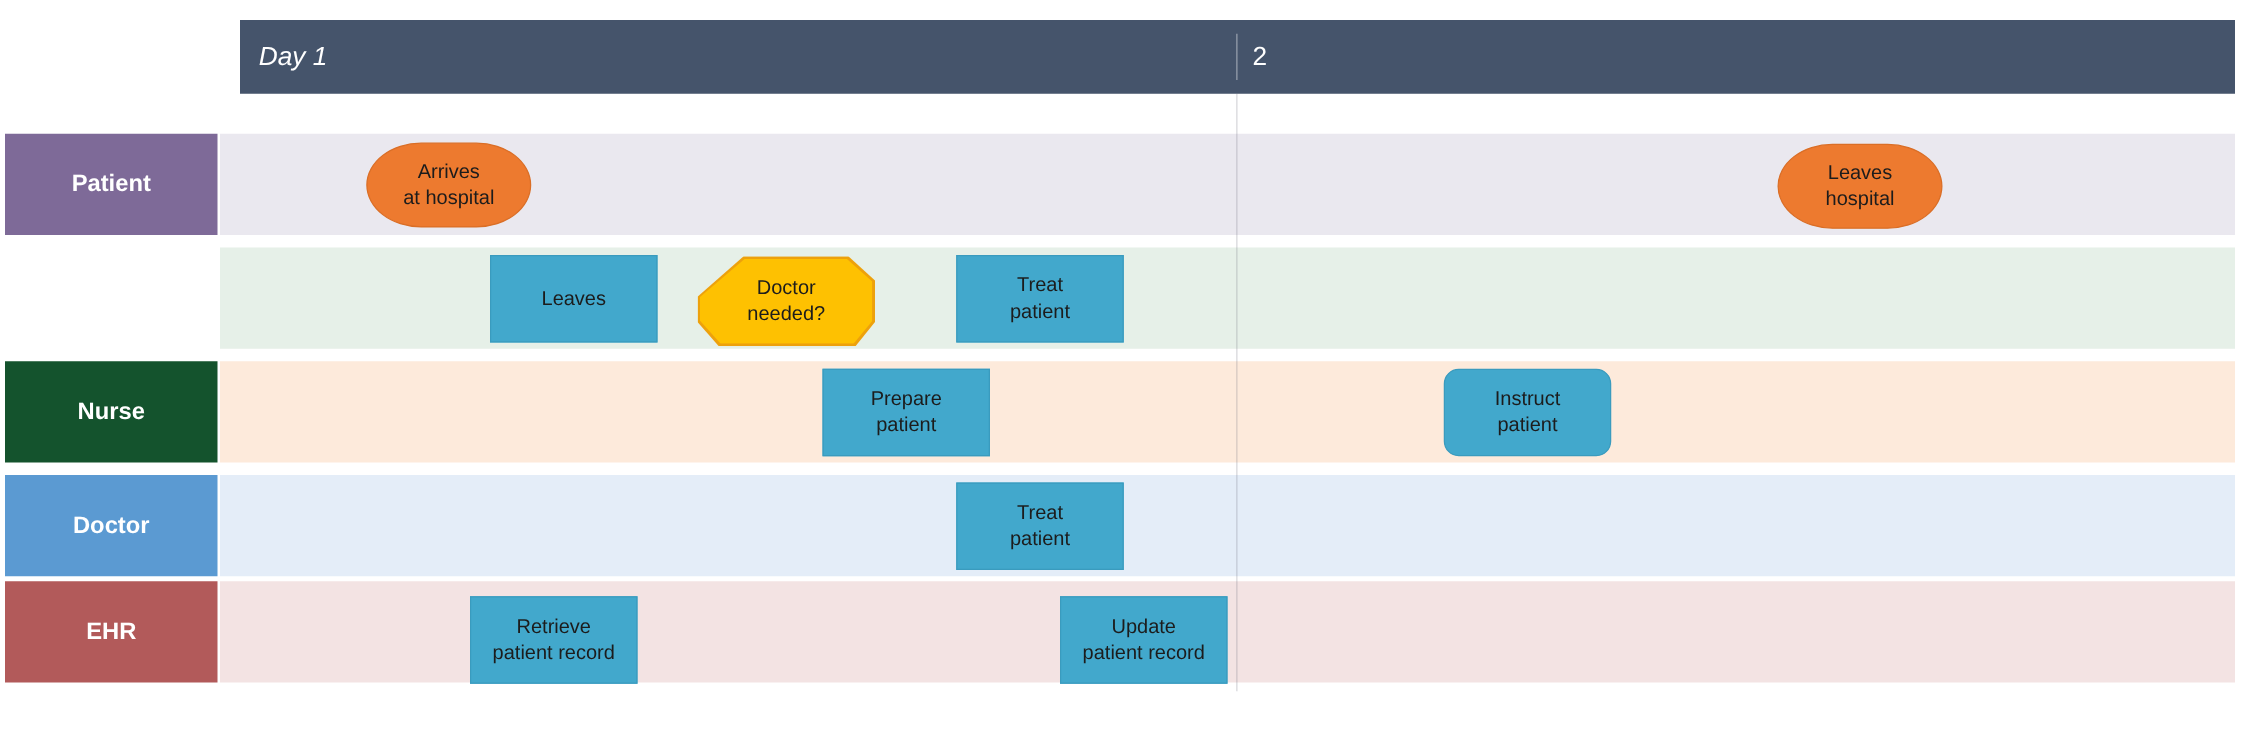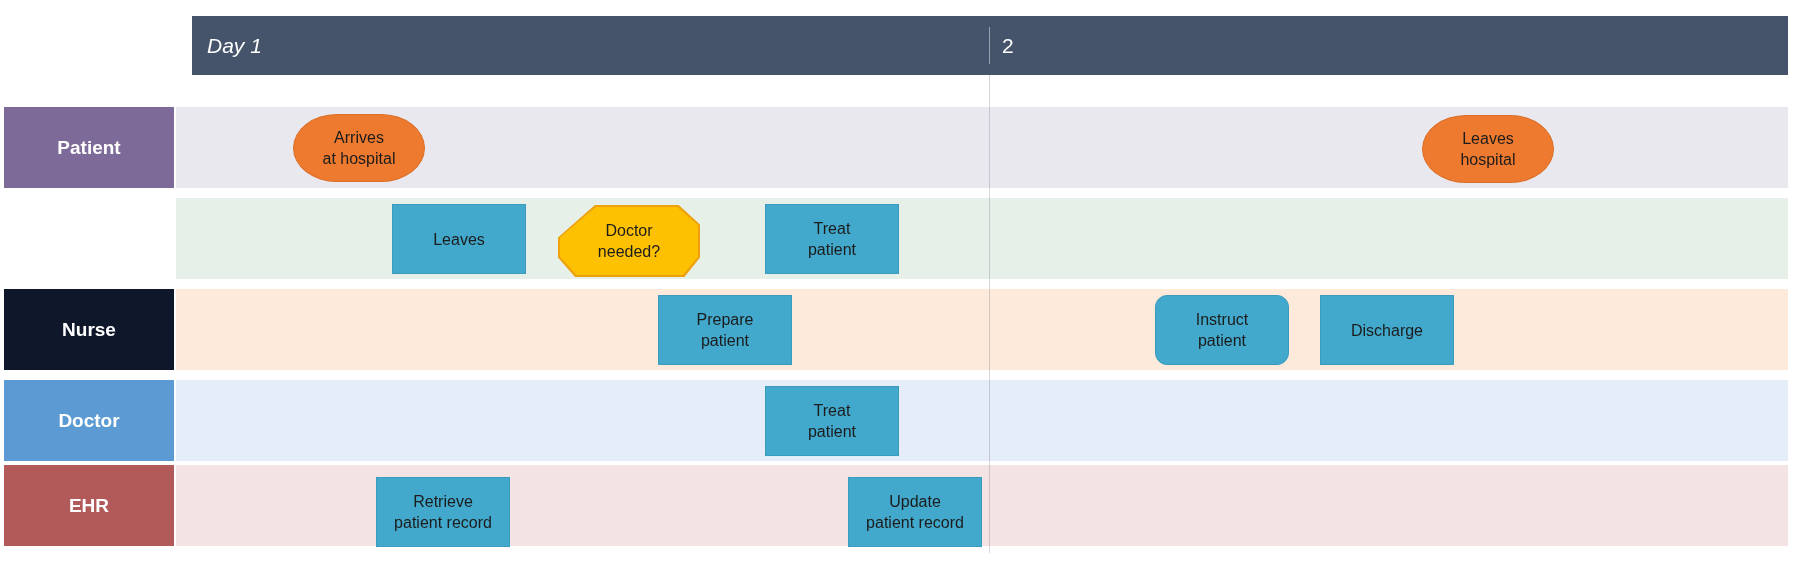--- a/index.html
+++ b/index.html
@@ -32,21 +32,21 @@
   
   .lane-label{
     position:absolute;left:4px;width:170px;height:81px;
     display:flex;align-items:center;justify-content:center;
     color:#ffffff;font-weight:bold;font-size:19px;
   }
   .lane-bg{position:absolute;left:176px;width:1612px;height:81px;}
   .t-patient{top:107px}.t-np{top:198px}.t-nurse{top:289px}.t-doctor{top:380px}.t-ehr{top:465px}
   .c-patient-label{background:#7e6a98}.c-patient-bg{background:#eae8ef}
   .c-np-label{background:#6ba172}.c-np-bg{background:#e6f0e8}
-  .c-nurse-label{background:#0f172a}.c-nurse-bg{background:#fdeadb}
+  .c-nurse-label{background:#14532d}.c-nurse-bg{background:#fdeadb}
   .c-doctor-label{background:#5b9ad2}.c-doctor-bg{background:#e4edf8}
   .c-ehr-label{background:#b25a5a}.c-ehr-bg{background:#f3e3e3}
   
   .shape-text{
     text-align:center;font-size:16px;line-height:21px;color:#1c1c1c;
     white-space:pre-line;
   }
   .task{
     position:absolute;width:134px;height:70px;box-sizing:border-box;
     background:#42a8cc;border:1px solid #3a9bbe;
@@ -118,23 +118,20 @@
   </div>
 
   <div class="task" style="left:658px;top:295px;">
     <span class="shape-text">Prepare
 patient</span>
   </div>
   <div class="task" style="left:1155px;top:295px;border-radius:12px;">
     <span class="shape-text">Instruct
 patient</span>
   </div>
-  <div class="task" style="left:1320px;top:295px;">
-    <span class="shape-text">Discharge</span>
-  </div>
 
   <div class="task" style="left:765px;top:386px;">
     <span class="shape-text">Treat
 patient</span>
   </div>
 
   <div class="task" style="left:376px;top:477px;">
     <span class="shape-text">Retrieve
 patient record</span>
   </div>

